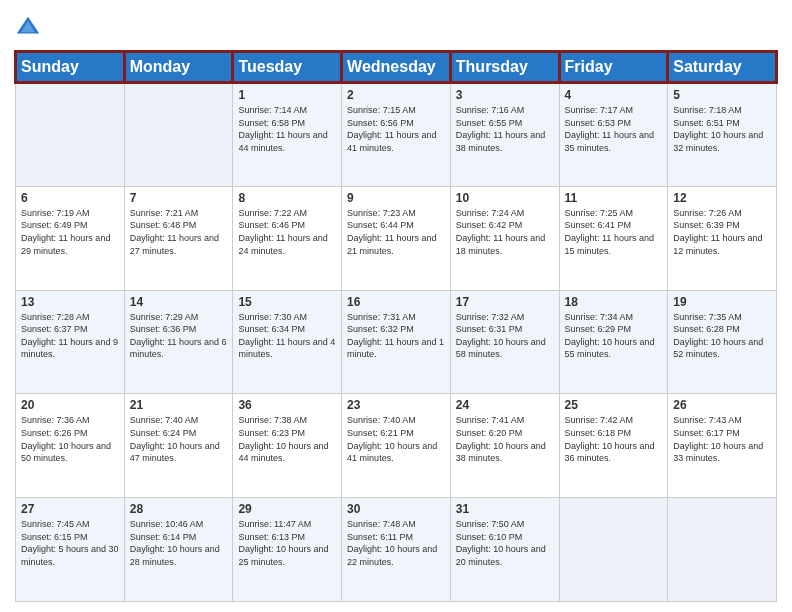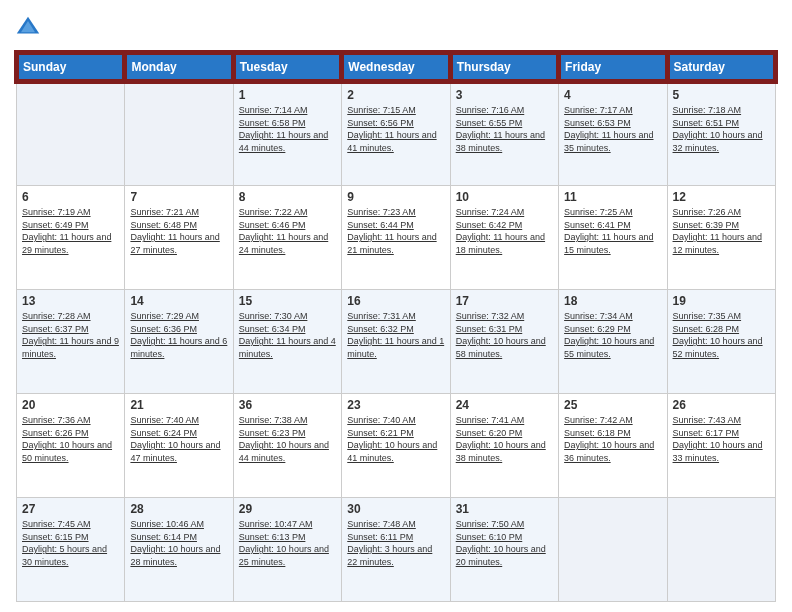--- a/index.html
+++ b/index.html
@@ -63,25 +63,25 @@
     .calendar {
       flex: 1;
       border: 1px solid #ccc;
       border-collapse: collapse;
       width: 100%;
       table-layout: fixed;
     }
     .calendar th {
       background: #2878c8;
       color: #fff;
-      font-size: 12px;
+      font-size: 16px;
       font-weight: bold;
       padding: 5px 4px;
       text-align: left;
-      border: 5px solid #7f1d1d;
+      border: 3px solid #7f1d1d;
     }
     .calendar td {
       border: 1px solid #ccc;
       vertical-align: top;
       padding: 4px 5px;
       font-size: 9.5px;
       color: #333;
       height: 82px;
     }
     .calendar td.empty {
@@ -90,21 +90,20 @@
     .day-num {
       font-size: 12px;
       font-weight: bold;
       display: block;
       margin-bottom: 2px;
     }
     .day-detail {
       font-size: 9px;
       line-height: 1.4;
       color: #333;
-      text-decoration: underline;
     }
     .row-alt td {
       background: #f0f5fb;
     }
     .row-alt td.empty {
       background: #eef2f8;
     }
   </style>
 </head>
 <body>
@@ -371,31 +370,31 @@
             <span class="day-num">28</span>
             <div class="day-detail">
               <div>Sunrise: 10:46 AM</div>
               <div>Sunset: 6:14 PM</div>
               <div>Daylight: 10 hours and 28 minutes.</div>
             </div>
           </td>
           <td>
             <span class="day-num">29</span>
             <div class="day-detail">
-              <div>Sunrise: 10:47 AM</div>
+              <div>Sunrise: 11:47 AM</div>
               <div>Sunset: 6:13 PM</div>
               <div>Daylight: 10 hours and 25 minutes.</div>
             </div>
           </td>
           <td>
             <span class="day-num">30</span>
             <div class="day-detail">
               <div>Sunrise: 7:48 AM</div>
               <div>Sunset: 6:11 PM</div>
-              <div>Daylight: 3 hours and 22 minutes.</div>
+              <div>Daylight: 10 hours and 22 minutes.</div>
             </div>
           </td>
           <td>
             <span class="day-num">31</span>
             <div class="day-detail">
               <div>Sunrise: 7:50 AM</div>
               <div>Sunset: 6:10 PM</div>
               <div>Daylight: 10 hours and 20 minutes.</div>
             </div>
           </td>

